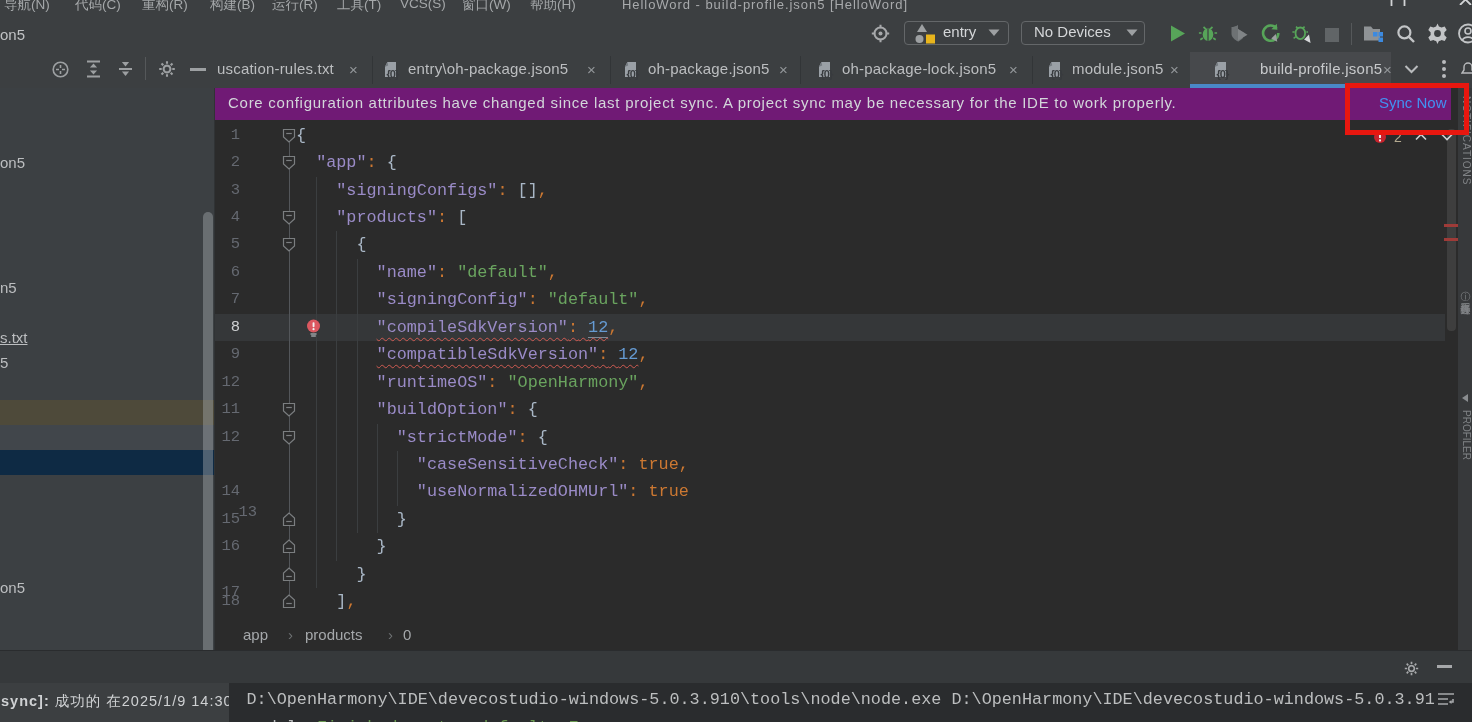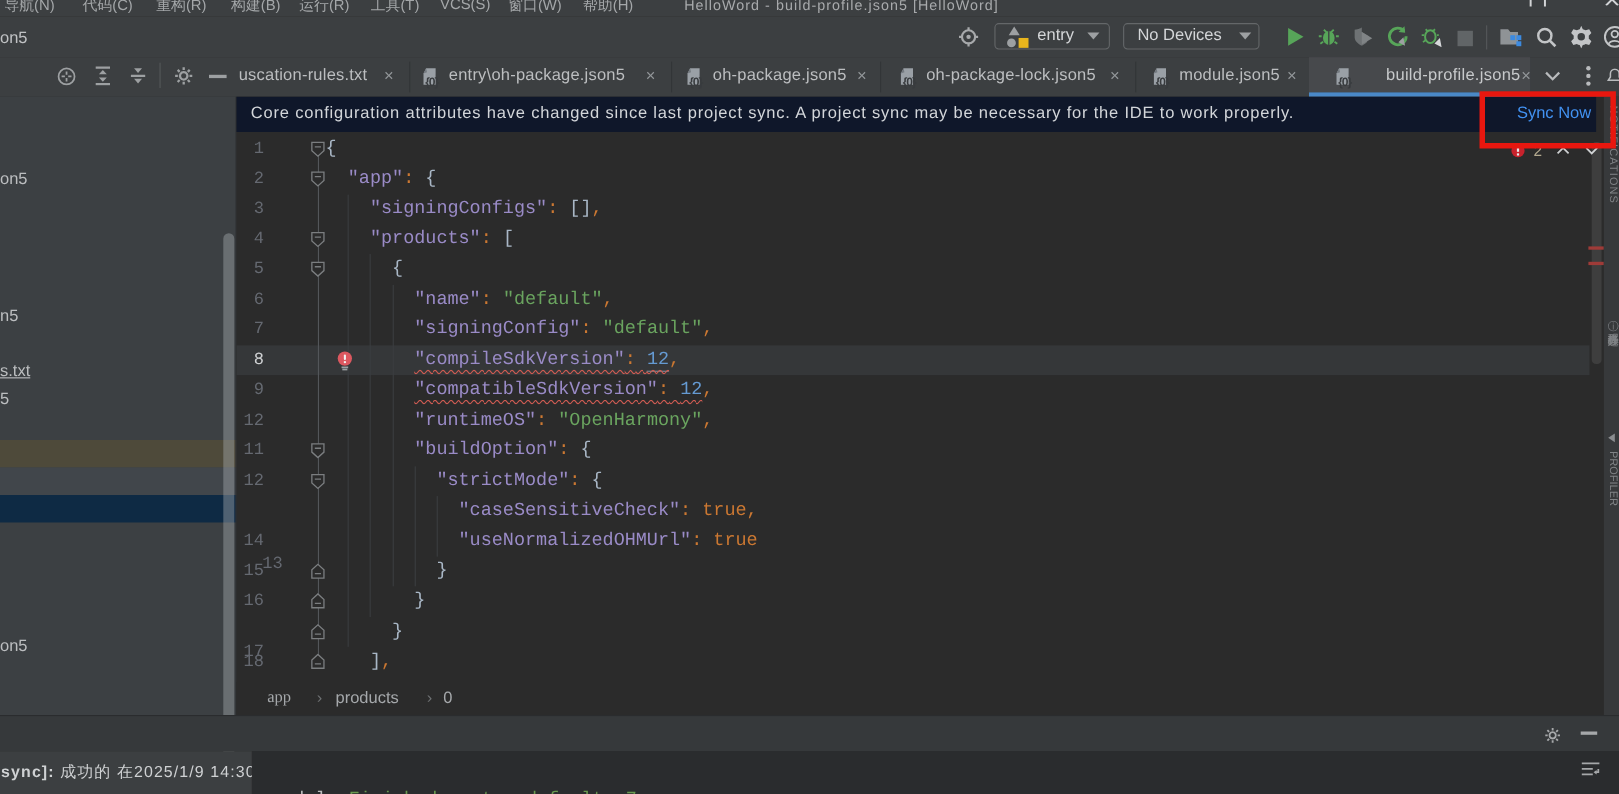--- a/index.html
+++ b/index.html
@@ -8,21 +8,21 @@
   #toolbar{left:0;top:15px;width:1472px;height:37px;background:#3c3f41;}
   #tabbar{left:0;top:52px;width:1472px;height:36px;background:#3c3f41;}
   .menuitem{color:#a4a7a9;font-size:13.5px;white-space:pre;}
   #titletext{color:#a8aaac;font-size:13px;letter-spacing:0.95px;}
   .combo{position:absolute;height:24px;border:1px solid #646769;border-radius:4px;box-sizing:border-box;}
   .combotext{color:#d4d6d8;font-size:15px;text-align:center;}
   .tabsep{position:absolute;top:4px;width:1px;height:28px;background:#323537;}
   #project{left:0;top:88px;width:215px;height:562px;background:#3c4043;}
   #editorwrap{left:215px;top:88px;width:1243px;height:562px;background:#2b2b2b;}
   #rightstrip{left:1458px;top:88px;width:14px;height:562px;background:#37393b;}
-  #banner{left:0;top:0;width:1236px;height:32px;background:#0f172a;}
+  #banner{left:0;top:0;width:1236px;height:32px;background:#701a75;}
   #bannertext{left:13px;top:6px;color:#d3d6da;font-size:15px;letter-spacing:0.73px;}
   #syncnow{color:#4292f2;font-size:15px;}
   .ptext{position:absolute;color:#bcbec0;font-size:15px;}
   #code{left:215px;top:120px;width:1243px;height:500px;}
   .cl{position:absolute;left:0;width:1230px;height:27.45px;white-space:pre;font-family:"Liberation Mono",monospace;font-size:16.8px;line-height:27.45px;color:#a9b7c6;}
   .ln{position:absolute;width:25px;text-align:right;color:#656971;font-family:"Liberation Mono",monospace;font-size:15.5px;line-height:27.45px;}
   .ctext{position:absolute;left:81px;top:0;}
   .k{color:#9a8bc7;} .s{color:#6aa45f;} .n{color:#659ad2;} .o{color:#cc7832;} .p{color:#a9b7c6;}
   .err{text-decoration:underline;text-decoration-style:wavy;text-decoration-color:#d05b52;text-decoration-thickness:1.4px;text-underline-offset:5px;}
   .guide{position:absolute;width:1px;background:#3b3e40;}
@@ -321,21 +321,21 @@
         <path d="M4.2 9.5 h5.6" stroke="#7b7e80" stroke-width="1.2"></path>
       </svg>
 <svg class="abs" style="left:90px;top:198.8px;" width="17" height="18" viewBox="0 0 17 18">
         <circle cx="8.5" cy="7" r="6.5" fill="#db5860"></circle>
         <rect x="7.6" y="3.2" width="1.9" height="5" rx="0.9" fill="#f2f2f2"></rect>
         <circle cx="8.55" cy="10.2" r="1.1" fill="#f2f2f2"></circle>
         <path d="M5.5 15 h6 M6.2 17 h4.6" stroke="#9aa0a3" stroke-width="1.5"></path>
       </svg>
 </div>
 <div class="abs" id="crumbs">
-  <span style="position:absolute;left:28px;top:6px;font-family:Liberation Serif, serif;">app</span>
+  <span style="position:absolute;left:28px;top:6px;">app</span>
   <span style="position:absolute;left:73px;top:6px;color:#6e7173;">›</span>
   <span style="position:absolute;left:90px;top:6px;">products</span>
   <span style="position:absolute;left:173px;top:6px;color:#6e7173;">›</span>
   <span style="position:absolute;left:188px;top:6px;">0</span>
 </div>
 <div class="abs" id="rightstrip">
   <div class="abs" style="left:1px;top:8px;width:13px;writing-mode:vertical-rl;color:#808386;font-size:10px;letter-spacing:1px;">NOTIFICATIONS</div>
   <div class="abs" style="left:1px;top:195px;width:13px;writing-mode:vertical-rl;color:#808386;font-size:10px;">ⓘ 工程迁移升级</div>
   <svg class="abs" style="left:3px;top:305px;" width="8" height="10" viewBox="0 0 8 10">
         <path d="M7 1 L1 5 L7 9 z" fill="#8a8d90"></path>
@@ -345,19 +345,20 @@
 <div class="abs" id="bottomhead">
   <svg class="abs" style="left:1404px;top:10px;" width="15" height="15" viewBox="0 0 15 15">
         <path d="M7.5 4.6 a2.9 2.9 0 1 0 0.001 0 M7.5 0.8 v2.2 M7.5 12 v2.2 M0.8 7.5 h2.2 M12 7.5 h2.2 M2.7 2.7 l1.6 1.6 M10.7 10.7 l1.6 1.6 M12.3 2.7 l-1.6 1.6 M4.3 10.7 l-1.6 1.6" stroke="#a6a8aa" stroke-width="1.7" fill="none"></path>
       </svg>
   <div class="abs" style="left:1437px;top:14px;width:15px;height:2.5px;background:#a6a8aa;"></div>
 </div>
 <div class="abs" id="bottomleft">
   <div class="abs" style="left:1px;top:9px;font-size:14.5px;color:#cfd1d3;white-space:pre;letter-spacing:1.0px;"><b>sync]:</b> 成功的 在2025/1/9 14:30</div>
 </div>
 <div class="abs" id="terminal">
+  <div class="abs term" style="left:17.5px;top:7px;">D:\OpenHarmony\IDE\devecostudio-windows-5.0.3.910\tools\node\node.exe D:\OpenHarmony\IDE\devecostudio-windows-5.0.3.91</div>
   <div class="abs term" style="left:17.5px;top:35px;">  del  <span style="color:#6a9950">Finished :entry:default</span>  <span style="color:#6a9950">7 s</span></div>
   <svg class="abs" style="left:1208px;top:8px;" width="18" height="16" viewBox="0 0 18 16">
         <path d="M1 3 h16 M1 8 h10 M1 13 h10 M16 8 v3 h-3" stroke="#a6a8aa" stroke-width="1.6" fill="none"></path>
         <path d="M14.5 9 l-2.8 2 2.8 2 z" fill="#a6a8aa"></path>
       </svg>
 </div>
 <div class="abs" id="redbox"></div>
 </div>
 </body></html>

